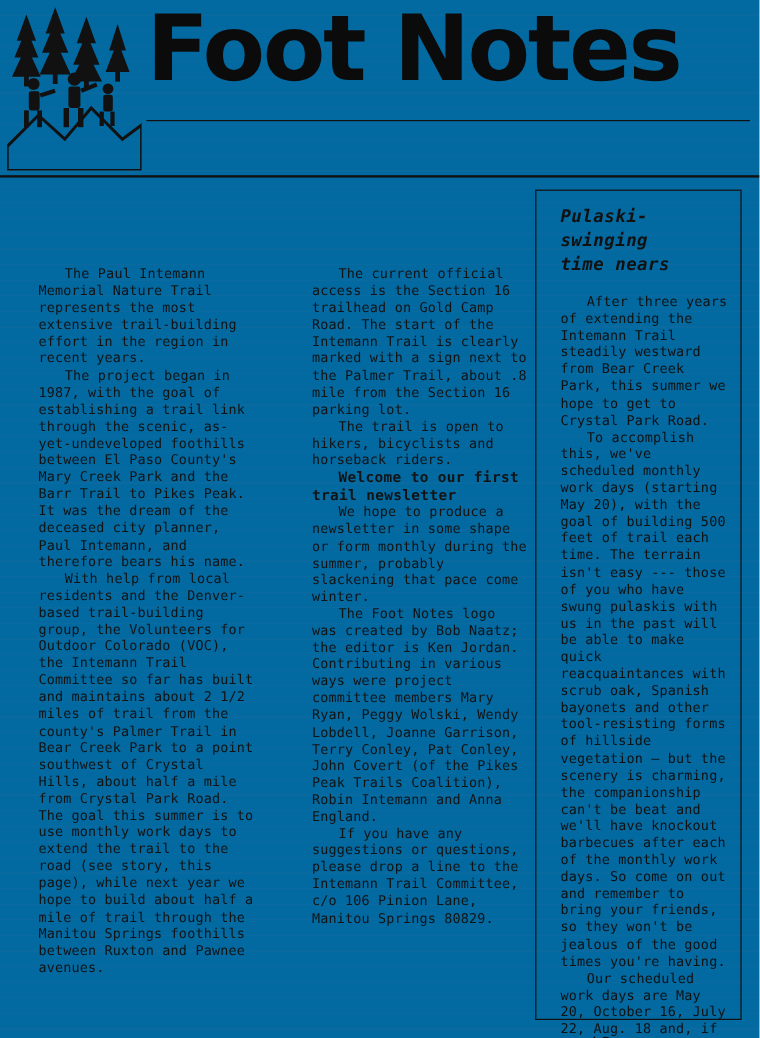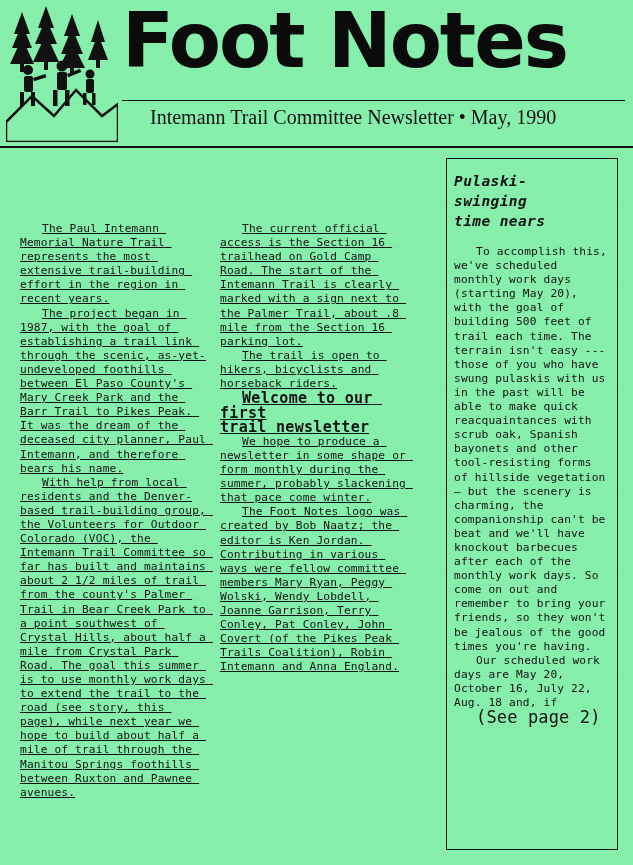--- a/index.html
+++ b/index.html
@@ -9,21 +9,21 @@
   }
   body {
     font-family: "DejaVu Sans Mono", monospace;
     color: #111;
   }
   #page {
     position: relative;
     width: 633px;
     height: 865px;
     overflow: hidden;
-    background: #86efac;
+    background: #0369a1;
   }
 
   
   .masthead {
     position: relative;
     height: 146px;
     border-bottom: 2px solid #111;
   }
   .logo-box {
     position: absolute;
@@ -77,49 +77,48 @@
   
   .col {
     position: absolute;
     font-size: 11.2px;
     line-height: 14.1px;
     letter-spacing: 0.15px;
     color: #131313;
     text-align: left;
   }
   .col p {
-    margin: 0 0 0 4px;
+    margin: 0 0 0 16px;
     text-indent: 22px;
     white-space: pre-wrap;
-    text-decoration: underline;
   }
 
   #col1 { left: 16px; top: 222px; width: 196px; }
-  #col2 { left: 216px; top: 222px; width: 196px; }
+  #col2 { left: 244px; top: 222px; width: 196px; }
 
   .subhead {
-    font-size: 15px;
+    font-size: 12px;
     line-height: 14.6px;
     font-weight: bold;
     letter-spacing: 0.3px;
     margin: 13px 0 9px 0;
     text-indent: 0;
     white-space: pre-wrap;
   }
 
   
   .sidebar {
     position: absolute;
     left: 446px;
     top: 158px;
     width: 172px;
     height: 692px;
     border: 1.5px solid #111;
     box-sizing: border-box;
-    padding: 12px 10px 8px 7px;
+    padding: 12px 10px 8px 20px;
   }
   .sidebar-title {
     font-family: "DejaVu Sans Mono", monospace;
     font-style: italic;
     font-weight: bold;
     font-size: 14.5px;
     line-height: 20px;
     letter-spacing: 0.4px;
     margin-bottom: 14px;
     white-space: pre-wrap;
@@ -196,43 +195,44 @@
           <circle cx="84" cy="70" r="4.5"></circle>
           <rect x="80" y="75" width="8" height="14" rx="2"></rect>
           <rect x="77" y="89" width="3.5" height="12"></rect>
           <rect x="86" y="89" width="3.5" height="12"></rect>
         </g>
       </svg>
     </div>
 
     <div class="masthead-title">Foot Notes</div>
     <div class="rule-thin"></div>
-    <div class="masthead-sub">Intemann Trail Committee Newsletter • May, 1990</div>
   </div>
 
 
   <div class="col" id="col1">
     <p>The Paul Intemann Memorial Nature Trail represents the most extensive trail-building effort in the region in recent years.</p>
     <p>The project began in 1987, with the goal of establishing a trail link through the scenic, as-yet-undeveloped foothills between El Paso County's Mary Creek Park and the Barr Trail to Pikes Peak. It was the dream of the deceased city planner, Paul Intemann, and therefore bears his name.</p>
     <p>With help from local residents and the Denver-based trail-building group, the Volunteers for Outdoor Colorado (VOC), the Intemann Trail Committee so far has built and maintains about 2 1/2 miles of trail from the county's Palmer Trail in Bear Creek Park to a point southwest of Crystal Hills, about half a mile from Crystal Park Road. The goal this summer is to use monthly work days to extend the trail to the road (see story, this page), while next year we hope to build about half a mile of trail through the Manitou Springs foothills between Ruxton and Pawnee avenues.</p>
   </div>
 
   <div class="col" id="col2">
     <p>The current official access is the Section 16 trailhead on Gold Camp Road. The start of the Intemann Trail is clearly marked with a sign next to the Palmer Trail, about .8 mile from the Section 16 parking lot.</p>
     <p>The trail is open to hikers, bicyclists and horseback riders.</p>
     <p class="subhead">Welcome to our first
 trail newsletter</p>
     <p>We hope to produce a newsletter in some shape or form monthly during the summer, probably slackening that pace come winter.</p>
-    <p>The Foot Notes logo was created by Bob Naatz; the editor is Ken Jordan. Contributing in various ways were fellow committee members Mary Ryan, Peggy Wolski, Wendy Lobdell, Joanne Garrison, Terry Conley, Pat Conley, John Covert (of the Pikes Peak Trails Coalition), Robin Intemann and Anna England.</p>
+    <p>The Foot Notes logo was created by Bob Naatz; the editor is Ken Jordan. Contributing in various ways were project committee members Mary Ryan, Peggy Wolski, Wendy Lobdell, Joanne Garrison, Terry Conley, Pat Conley, John Covert (of the Pikes Peak Trails Coalition), Robin Intemann and Anna England.</p>
+    <p>If you have any suggestions or questions, please drop a line to the Intemann Trail Committee, c/o 106 Pinion Lane, Manitou Springs 80829.</p>
   </div>
 
   <div class="sidebar">
     <div class="sidebar-title">Pulaski-
 swinging
 time nears</div>
     <div class="sidebar-body">
+      <p>After three years of extending the Intemann Trail steadily westward from Bear Creek Park, this summer we hope to get to Crystal Park Road.</p>
       <p>To accomplish this, we've scheduled monthly work days (starting May 20), with the goal of building 500 feet of trail each time. The terrain isn't easy --- those of you who have swung pulaskis with us in the past will be able to make quick reacquaintances with scrub oak, Spanish bayonets and other tool-resisting forms of hillside vegetation — but the scenery is charming, the companionship can't be beat and we'll have knockout barbecues after each of the monthly work days. So come on out and remember to bring your friends, so they won't be jealous of the good times you're having.</p>
       <p>Our scheduled work days are May 20, October 16, July 22, Aug. 18 and, if</p>
       <p class="continued">(See page 2)</p>
     </div>
   </div>
 
 </div>
 
 </body></html>

